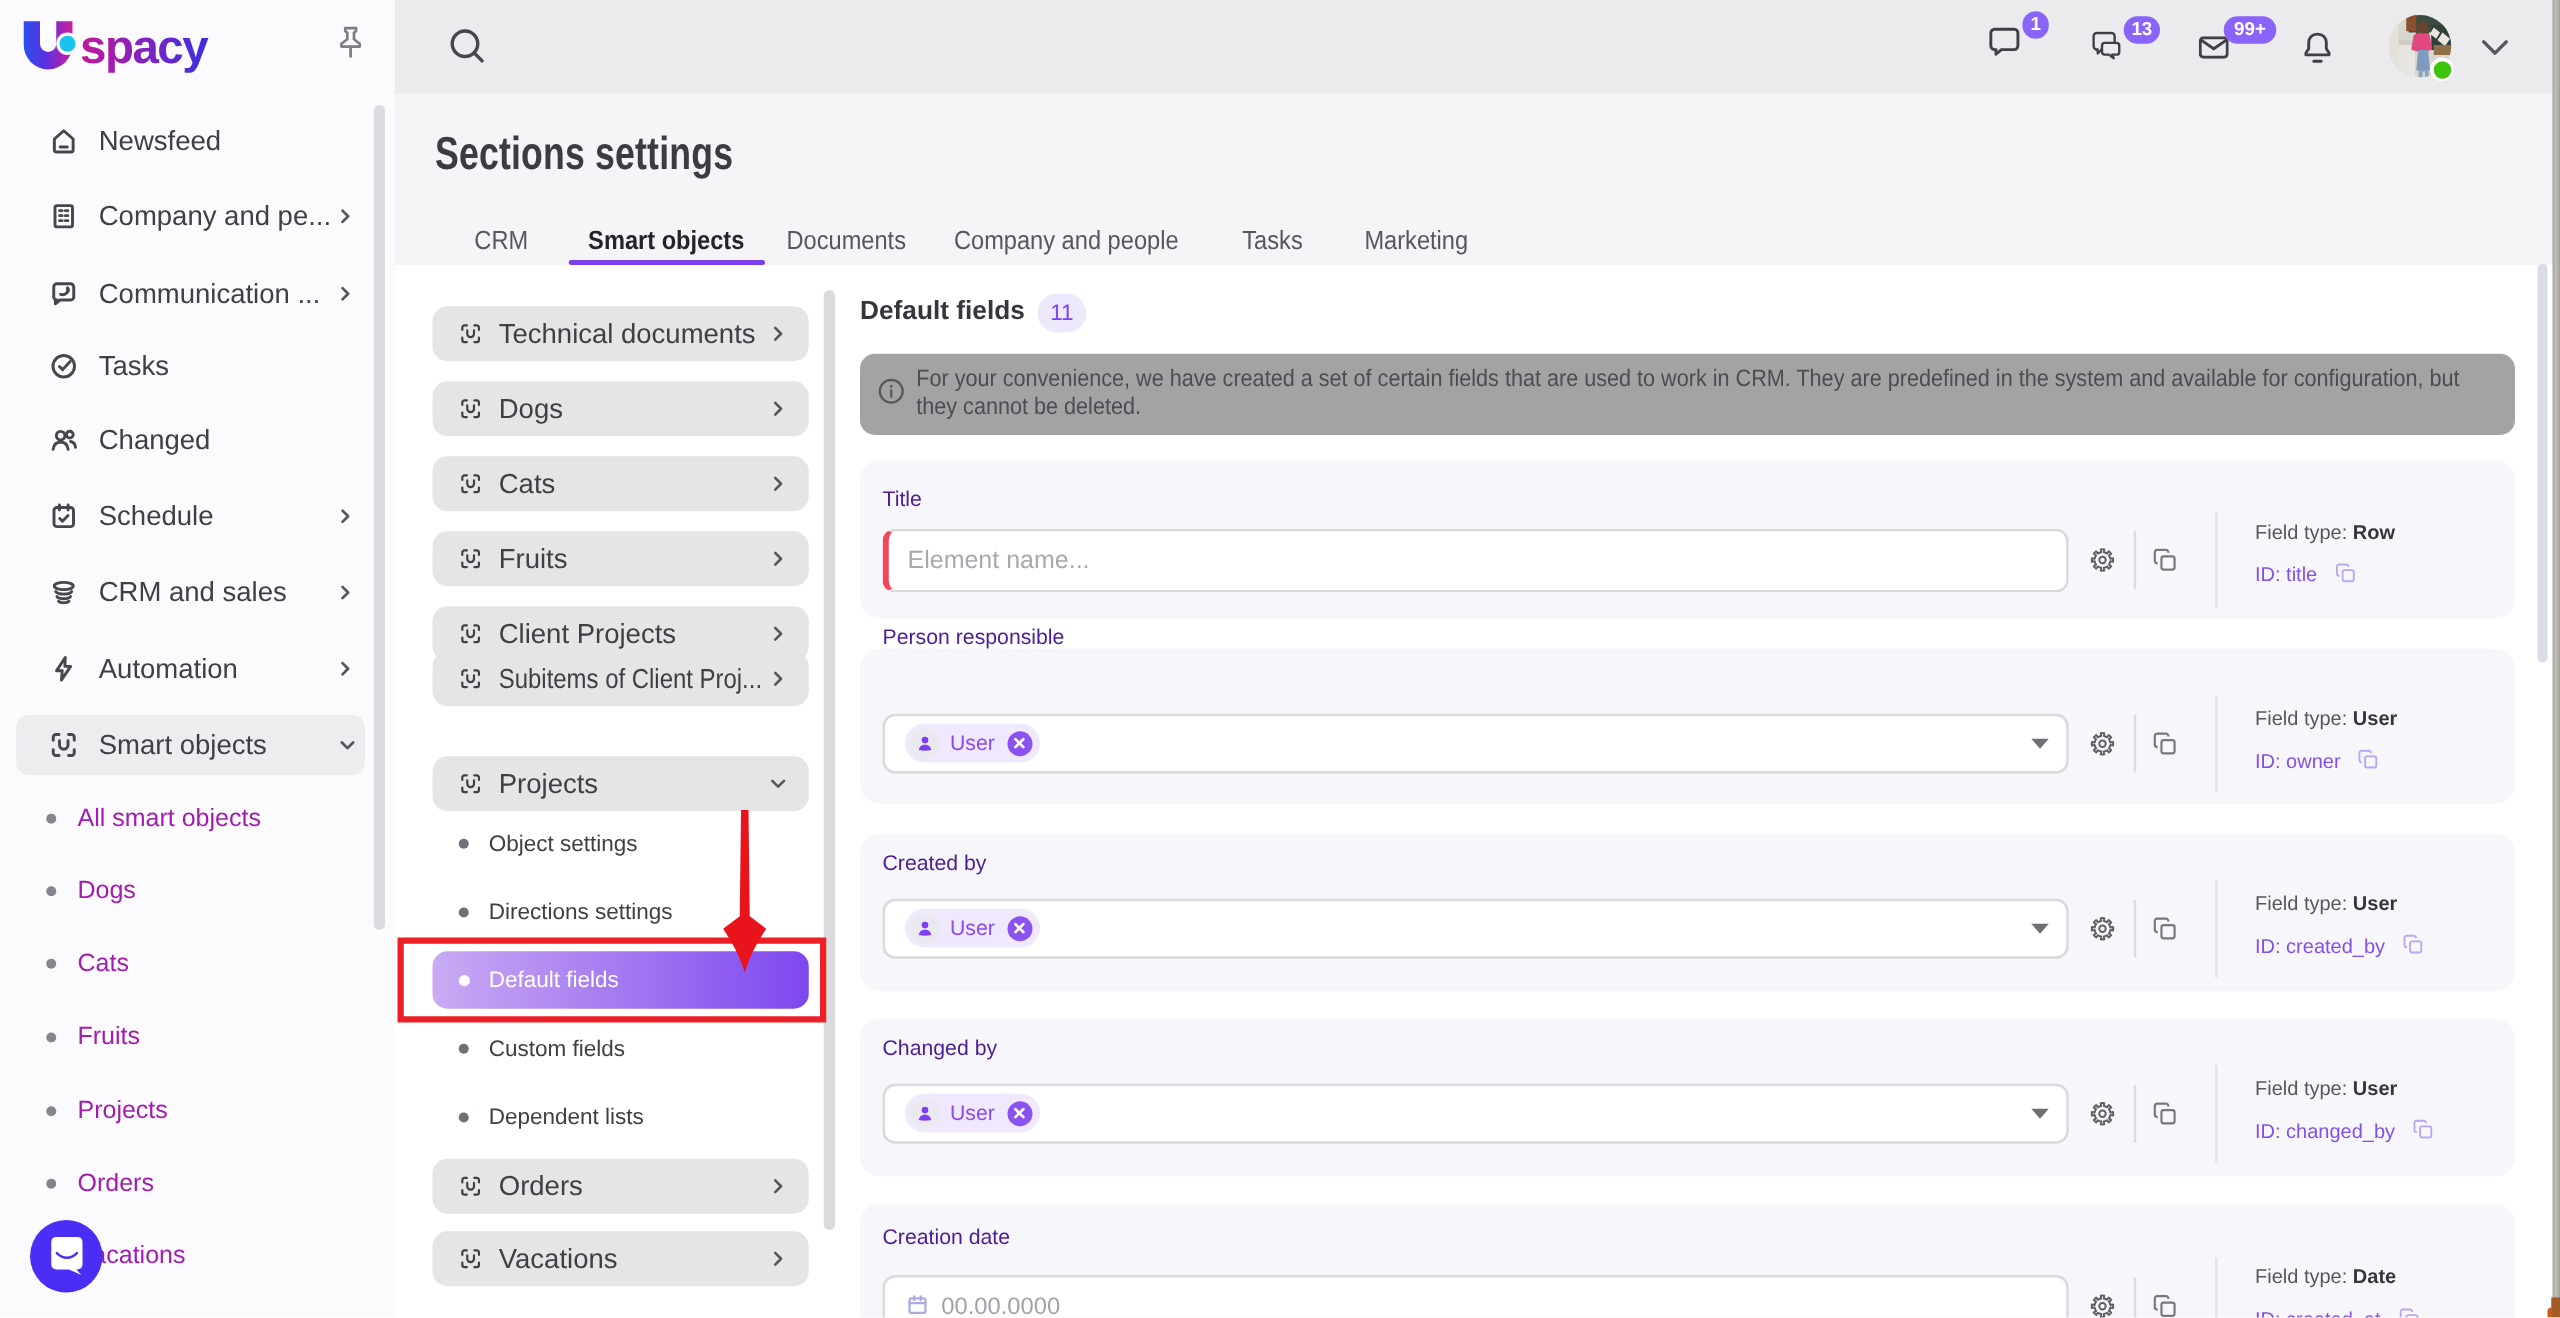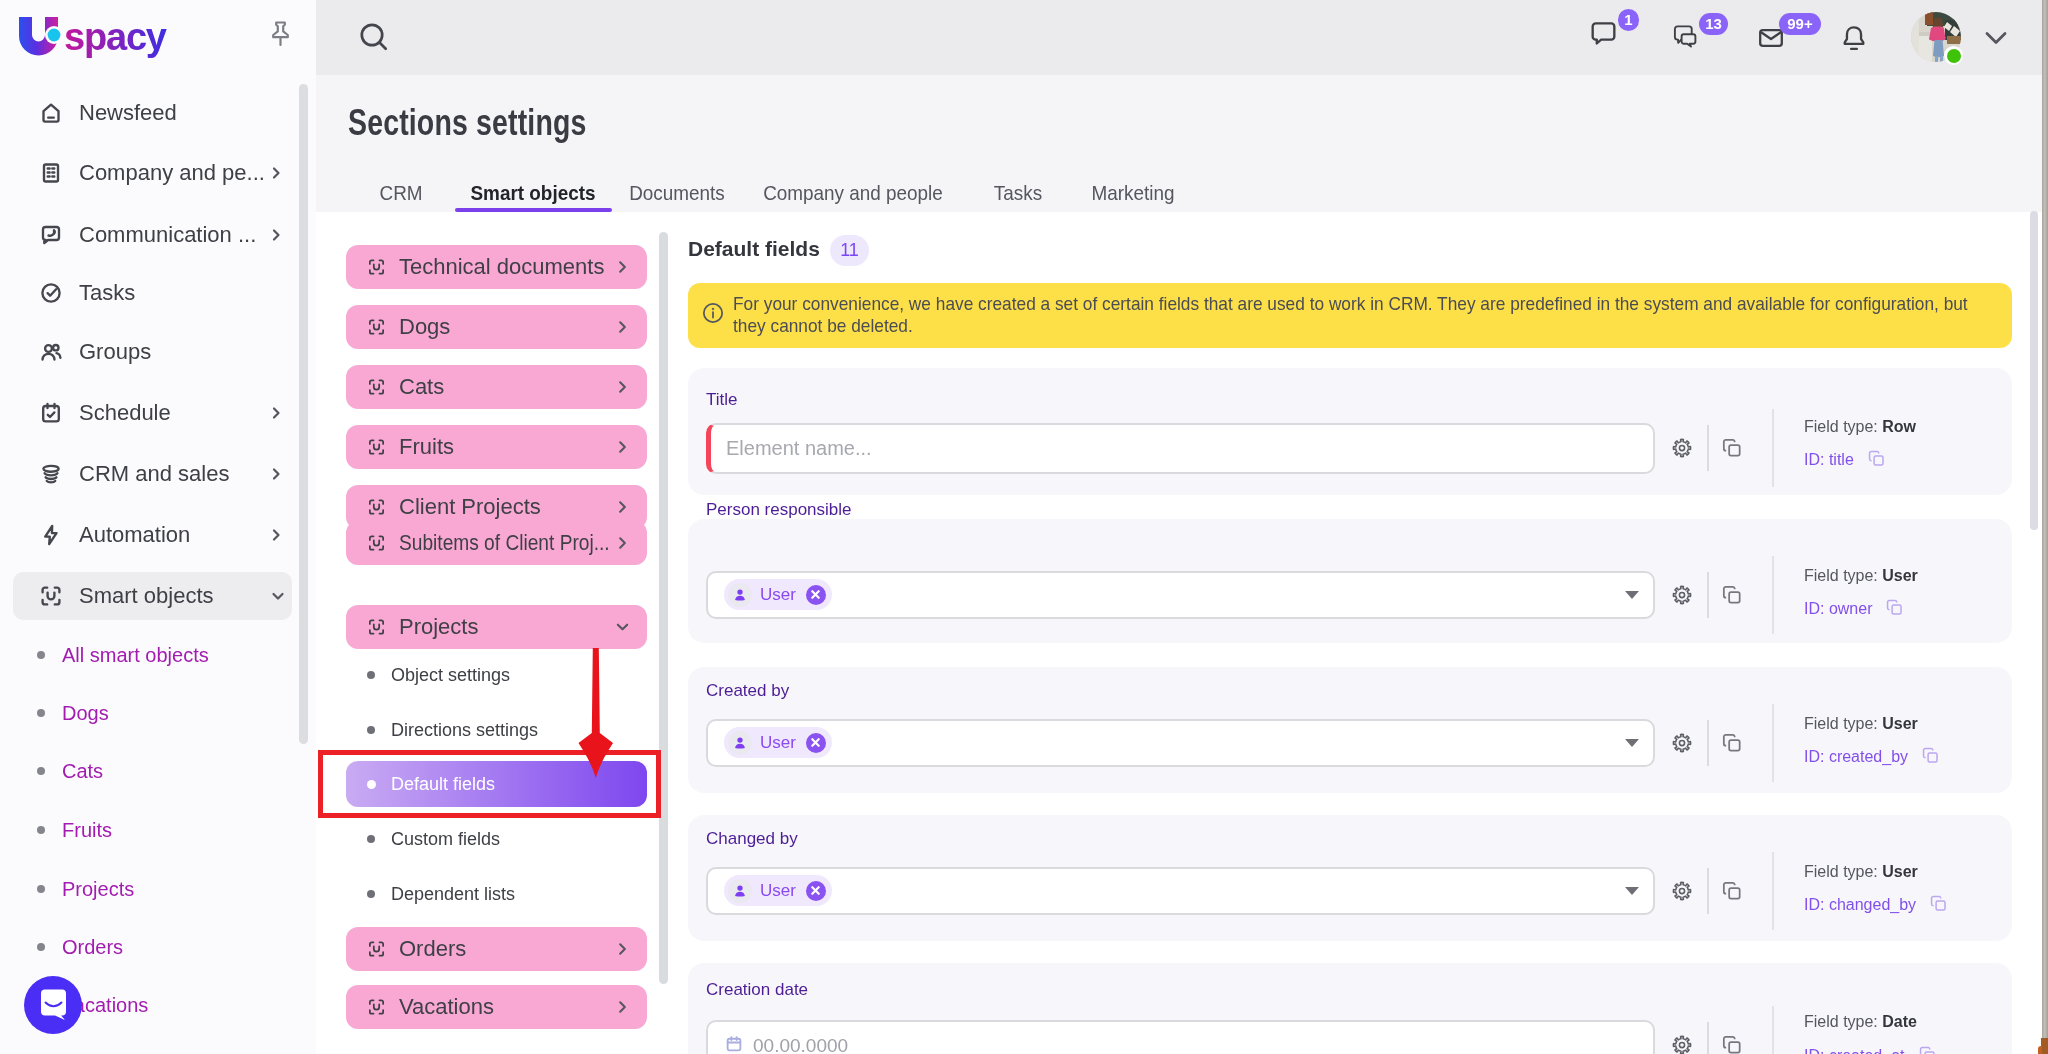--- a/index.html
+++ b/index.html
@@ -20,36 +20,36 @@
   .navitem { left:12px; width:316px; height:48px; }
   .navitem .ic { position:absolute; left:27px; top:50%; transform:translateY(-50%); width:24px; height:24px; }
   .navitem .lbl { position:absolute; left:67px; top:50%; transform:translateY(-50%); font-size:22px; color:#3f4046; white-space:nowrap; }
   .navitem .chev { position:absolute; left:256px; top:50%; transform:translateY(-50%); width:16px; height:16px; }
   .subitem { left:0; width:316px; height:40px; }
   .subitem .dot { position:absolute; left:37px; top:50%; margin-top:-4px; width:8px; height:8px; border-radius:50%; background:#85868d; }
   .subitem .lbl { position:absolute; left:62px; top:50%; transform:translateY(-50%); font-size:20px; color:#a21caf; white-space:nowrap; }
   #soBg { left:13px; top:572px; width:279px; height:48px; background:#ededf0; border-radius:10px; }
   #sbScroll { left:299px; top:84px; width:9px; height:660px; background:#dcdde1; border-radius:5px; }
   
-  .pill { left:346px; width:301px; height:44px; background:#f9a8d4; border-radius:12px; }
+  .pill { left:346px; width:301px; height:44px; background:#e5e5e5; border-radius:12px; }
   .pill .ic { position:absolute; left:21px; top:50%; transform:translateY(-50%); width:19px; height:19px; }
   .pill .lbl { position:absolute; left:53px; top:50%; transform:translateY(-50%); font-size:22px; color:#3f4046; white-space:nowrap; }
   .pill .chev { position:absolute; right:17px; top:50%; transform:translateY(-50%); width:15px; height:15px; }
   .lrow { left:346px; width:301px; height:40px; }
   .lrow .dot { position:absolute; left:21px; top:50%; margin-top:-4px; width:8px; height:8px; border-radius:50%; background:#6f7077; }
   .lrow .lbl { position:absolute; left:45px; top:50%; transform:translateY(-50%); font-size:18px; color:#3f4046; white-space:nowrap; }
   #dfPill { left:346px; top:761px; width:301px; height:46px; border-radius:12px; background:linear-gradient(90deg,#c9abf3,#7e47ef); }
   #dfPill .dot { position:absolute; left:21px; top:50%; margin-top:-4px; width:9px; height:9px; border-radius:50%; background:#fff; }
   #dfPill .lbl { position:absolute; left:45px; top:50%; transform:translateY(-50%); font-size:18px; color:#fff; white-space:nowrap; }
   #redrect { left:318px; top:750px; width:343px; height:68px; border:5px solid #ec2027; }
   #listScroll { left:659px; top:232px; width:9px; height:752px; background:#d9dbdf; border-radius:5px; }
   
   #rptitle { left:688px; top:237px; font-size:21px; font-weight:700; color:#35363d; }
   #rpbadge { left:830px; top:235px; width:39px; height:31px; border-radius:16px; background:#eee8fc; color:#7b45f5; font-size:18px; text-align:center; line-height:31px; }
-  #infobox { left:688px; top:283px; width:1324px; height:65px; background:#fde047; border-radius:12px; }
+  #infobox { left:688px; top:283px; width:1324px; height:65px; background:#a3a3a3; border-radius:12px; }
   #infobox .txt { position:absolute; left:45px; font-size:19px; line-height:20px; color:#4b4c54; white-space:nowrap; transform:scaleX(0.91); transform-origin:0 50%; }
   .card { left:688px; width:1324px; background:#f7f7fb; border-radius:16px; }
   .gear { position:absolute; left:983px; width:22px; height:22px; }
   .chip { position:absolute; left:724px; height:31px; background:#f0e8fd; border-radius:16px; display:flex; align-items:center; padding:0 6px 0 4px; }
   .chip .pc { width:24px; height:24px; border-radius:50%; background:#e9e9ef; display:flex; align-items:center; justify-content:center; }
   .chip .nm { font-size:17px; color:#8b49f0; margin:0 10px 0 8px; }
   .chip .x { width:20px; height:20px; border-radius:50%; background:#8b52f2; display:flex; align-items:center; justify-content:center; }
   #cscroll { left:2030px; top:211px; width:8px; height:319px; background:#dcdde4; border-radius:4px; }
   #winscroll { left:2042px; top:0; width:6px; height:1054px; background:linear-gradient(90deg,#a8a39d,#c2beb8 45%,#a39e98); }
   #fab { left:24px; top:976px; width:58px; height:58px; border-radius:50%; background:#4b2ef5; }
@@ -200,21 +200,21 @@
     </svg>
   <span class="lbl">Tasks</span>
 </div>
 <div class="abs navitem" style="top:328px;">
   <svg class="ic" viewBox="0 0 24 24" fill="none" stroke="#46474e" stroke-width="2.35" stroke-linecap="round" stroke-linejoin="round">
       <circle cx="9.5" cy="8.5" r="3.4"></circle>
       <path d="M3.5 19.5c.4-3.6 2.8-5.7 6-5.7s5.6 2.1 6 5.7"></path>
       <circle cx="16.8" cy="7.7" r="2.7"></circle>
       <path d="M17.5 13.2c2.3.4 3.6 2 3.9 4.6"></path>
     </svg>
-  <span class="lbl">Groups</span>
+  <span class="lbl">Changed</span>
 </div>
 <div class="abs navitem" style="top:389px;">
   <svg class="ic" viewBox="0 0 24 24" fill="none" stroke="#46474e" stroke-width="2.35" stroke-linecap="round" stroke-linejoin="round">
       <rect x="4.2" y="5" width="15.6" height="15.3" rx="2.4"></rect>
       <path d="M8.5 3v4M15.5 3v4"></path>
       <path d="M8.8 13.8l2.2 2.2 4.4-4.6"></path>
     </svg>
   <span class="lbl">Schedule</span>
   <svg class="chev" viewBox="0 0 16 16" fill="none" stroke="#55565e" stroke-width="2.2" stroke-linecap="round" stroke-linejoin="round">
       <path d="M6 3.5 10.5 8 6 12.5"></path>

